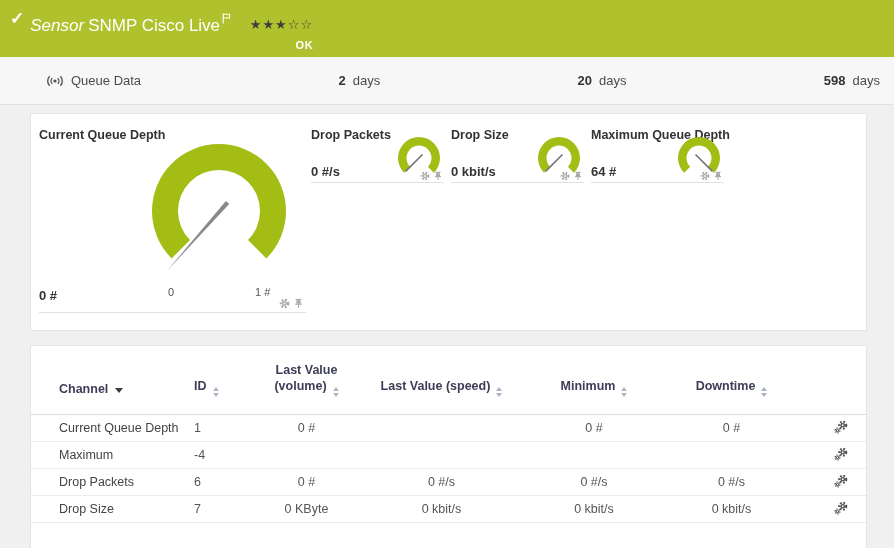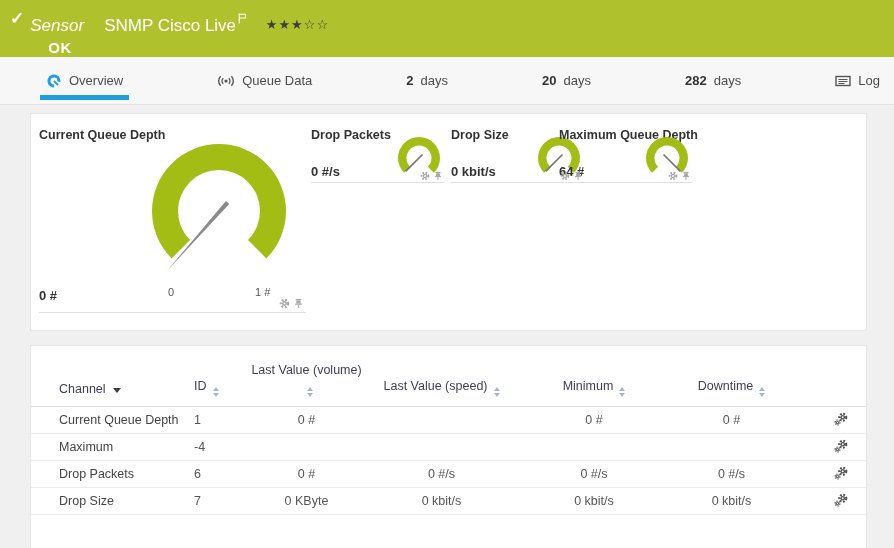--- a/index.html
+++ b/index.html
@@ -3,24 +3,24 @@
 <meta charset="utf-8">
 <style>
   * { margin:0; padding:0; box-sizing:border-box; }
   html,body { width:894px; height:548px; overflow:hidden; }
   body { font-family:"Liberation Sans", sans-serif; background:#f0f0f1; color:#444; }
 
   
   .topbar { background:#afc22d; height:57px; display:flex; align-items:flex-start; padding:8px 10px 0 10px; }
   .check { color:#fff; font-size:17px; font-weight:bold; line-height:22px; margin-right:6px; }
   .head-title { color:#fff; font-size:17px; line-height:22px; white-space:nowrap; }
-  .head-title em { font-style:italic; margin-right:20px; }
+  .head-title em { font-style:italic; margin-right:4px; }
   .flag-icon { display:inline-block; vertical-align:super; margin-left:2px; }
   .stars { margin-left:14px; font-size:13px; color:#3e3e3e; letter-spacing:1px; vertical-align:2px; }
-  .head-status { color:#fff; font-size:15px; font-weight:bold; margin:2px 0 12px 18px; letter-spacing:0.5px; }
+  .head-status { color:#fff; font-size:11px; font-weight:bold; margin:2px 0 12px 18px; letter-spacing:0.5px;text-align:right; }
 
   
   .tabs { background:#f7f7f8; height:48px; display:flex; justify-content:space-between; align-items:stretch;
           padding:0 8px 0 40px; border-bottom:1px solid #e2e2e2; }
   .tab { position:relative; display:flex; align-items:center; gap:7px; font-size:13px; color:#4c4c4c;
          padding:0 6px; cursor:pointer; white-space:nowrap; }
   .tab .tnum { font-weight:bold; color:#333; }
   .tab .tnum:empty { display:none; }
   .tab.active::after { content:""; position:absolute; left:0; right:0; bottom:4px; height:5px; background:#1f9ddc; }
   .ticon { display:inline-flex; align-items:center; }
@@ -40,27 +40,27 @@
   .g-scale-min { left:129px; }
   .g-scale-max { left:216px; }
   .g-primary .g-value { position:absolute; left:0; top:174px; }
   .g-icons { position:absolute; right:2px; bottom:3px; display:flex; gap:3px; align-items:center; }
 
   .g-small { position:absolute; top:0; width:133px; height:69px; border-bottom:1px solid #e0e0e0; }
   .g-small .g-title { position:absolute; left:0; top:14px; white-space:nowrap; }
   .g-small .g-value { position:absolute; left:0; top:50px; }
   .g-small svg.dial { position:absolute; left:83px; top:18px; }
   .g-small .g-icons { right:1px; bottom:1px; z-index:2; }
-  .g-small-1 { left:280px; } .g-small-2 { left:420px; } .g-small-3 { left:528px; }
+  .g-small-1 { left:280px; } .g-small-2 { left:420px; } .g-small-3 { left:560px; }
 
   
   table { width:100%; border-collapse:collapse; font-size:12.5px; table-layout:fixed; }
   col.c1{width:163px} col.c2{width:55px} col.c3{width:115px} col.c4{width:155px} col.c5{width:150px} col.c6{width:125px}
-  thead th { font-weight:normal; color:#3d3d57; text-align:center; vertical-align:bottom;
-             padding:16px 0 9px 0; border-bottom:1px solid #dcdcdc; line-height:1.3; cursor:pointer; }
+  thead th { font-weight:bold; color:#3d3d57; text-align:center; vertical-align:bottom;
+             padding:16px 0 17px 0; border-bottom:1px solid #dcdcdc; line-height:1.3; cursor:pointer; }
   thead th.left { text-align:left;margin-top:40px; }
   thead th:first-child, tbody td:first-child { padding-left:28px; text-align:left; }
   tbody td { height:27px; padding:0; color:#555; border-bottom:1px solid #ebebeb; text-align:center; }
   tbody td.left { text-align:left; }
   tbody td:first-child { color:#444; }
   td.icon-cell { text-align:left; padding-left:40px; }
 
   .sort-desc { display:inline-block; width:0; height:0; border-left:4px solid transparent;
                border-right:4px solid transparent; border-top:5px solid #3c3c3c; margin-left:7px; }
   .sort-both { display:inline-flex; flex-direction:column; gap:2px; margin-left:6px; vertical-align:-1px; }
@@ -94,60 +94,40 @@
       <em>Sensor</em><span>SNMP Cisco Live</span><span class="flag-icon"><svg width="9" height="11" viewBox="0 0 9 11">
             <path d="M1.2,0.5 V10.5 M1.2,1.2 H7.5 V5 H1.2" fill="none" stroke="#fff" stroke-width="1.1"></path>
           </svg></span>
       <span class="stars"><span>★★★</span><span>☆☆</span></span>
     </div>
     <div class="head-status">OK</div>
   </div>
 </header>
 
 <nav class="tabs">
-  <div class="tab active">
-    <span class="ticon">
-      <svg width="16" height="16" viewBox="0 0 16 16">
-        <circle cx="8" cy="8" r="5" fill="none" stroke="#1f9ddc" stroke-width="3" stroke-dasharray="24 7.4" transform="rotate(88 8 8)"></circle>
-        <line x1="8" y1="8" x2="12" y2="12" stroke="#1f9ddc" stroke-width="1.8"></line>
-      </svg>
-      </span>
-    <span class="tlabel">Overview</span>
-  </div>
   <div class="tab">
     <span class="ticon">
       <svg width="18" height="14" viewBox="0 0 18 14">
         <circle cx="9" cy="7" r="1.6" fill="#555"></circle>
         <path d="M6.2,4.2 A4,4 0 0 0 6.2,9.8 M3.6,2.2 A7,7 0 0 0 3.6,11.8 M11.8,4.2 A4,4 0 0 1 11.8,9.8 M14.4,2.2 A7,7 0 0 1 14.4,11.8" fill="none" stroke="#555" stroke-width="1.4"></path>
       </svg>
       </span>
     <span class="tlabel">Queue Data</span>
   </div>
   <div class="tab">
     <span class="tnum">2</span>
     <span class="tlabel">days</span>
   </div>
   <div class="tab">
     <span class="tnum">20</span>
     <span class="tlabel">days</span>
   </div>
   <div class="tab">
-    <span class="tnum">282</span>
+    <span class="tnum">598</span>
     <span class="tlabel">days</span>
-  </div>
-  <div class="tab">
-    <span class="ticon">
-      <svg width="16" height="14" viewBox="0 0 16 14">
-        <rect x="1" y="2.5" width="14" height="9" fill="none" stroke="#555" stroke-width="1.4"></rect>
-        <line x1="3.5" y1="5.5" x2="12.5" y2="5.5" stroke="#555" stroke-width="1"></line>
-        <line x1="3.5" y1="7.5" x2="12.5" y2="7.5" stroke="#555" stroke-width="1"></line>
-        <line x1="3.5" y1="9.5" x2="9.5" y2="9.5" stroke="#555" stroke-width="1"></line>
-      </svg>
-      </span>
-    <span class="tlabel">Log</span>
   </div>
 </nav>
 
 <section class="card gauge-card">
 
   <div class="g-primary">
     <div class="g-title">Current Queue Depth</div>
     <svg class="g-big" width="150" height="150" viewBox="0 0 150 150">
       <path d="M27.6,125.4 A67,67 0 1 1 122.4,125.4 L104,107 A41,41 0 1 0 46,107 Z" fill="#a4bd15"></path>
       <polygon points="22.5,138.4 85.2,70.9 81.9,68.1" fill="#8a8a8a"></polygon>

